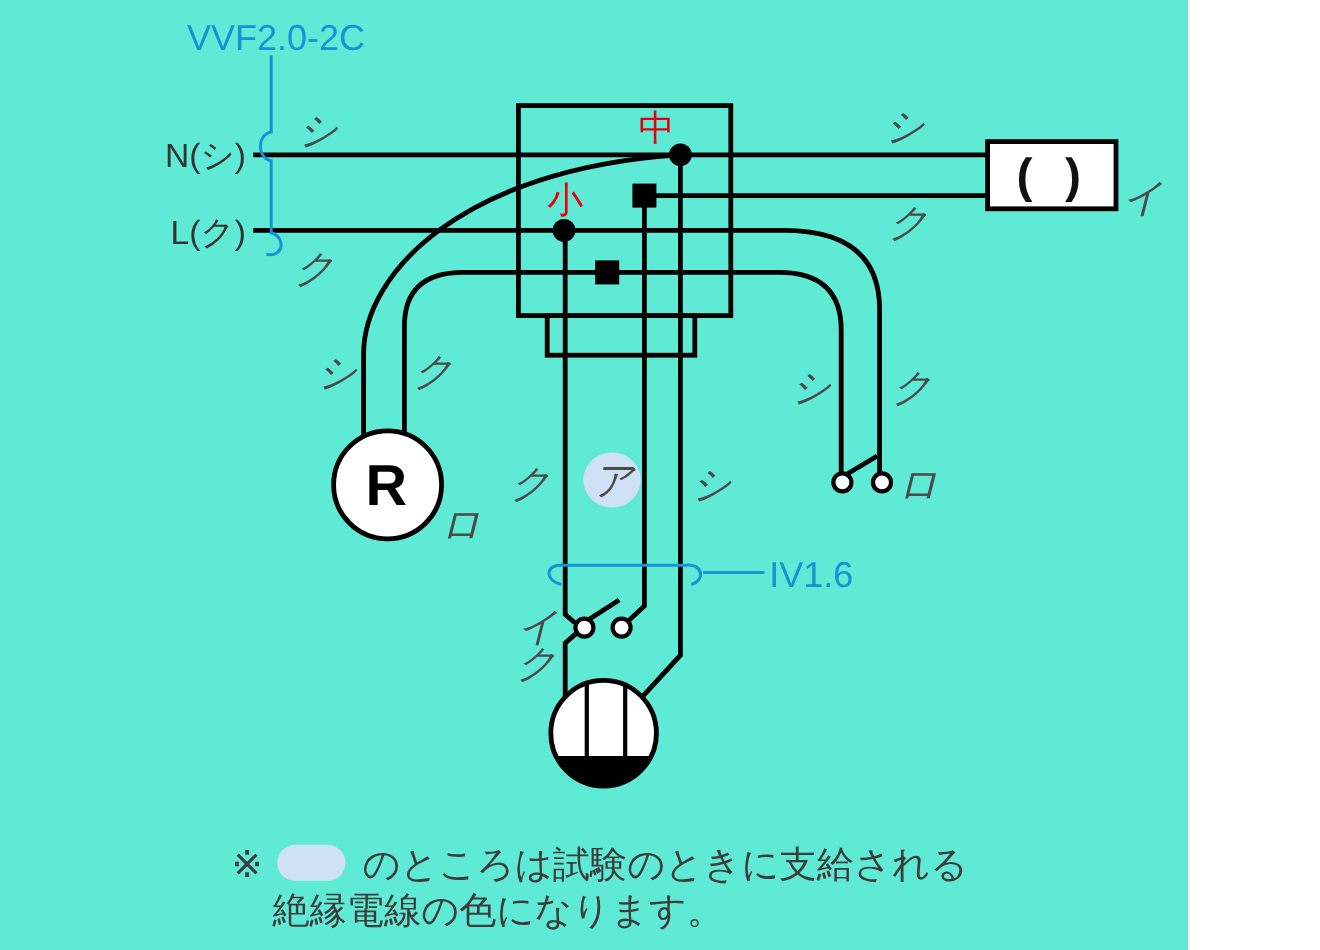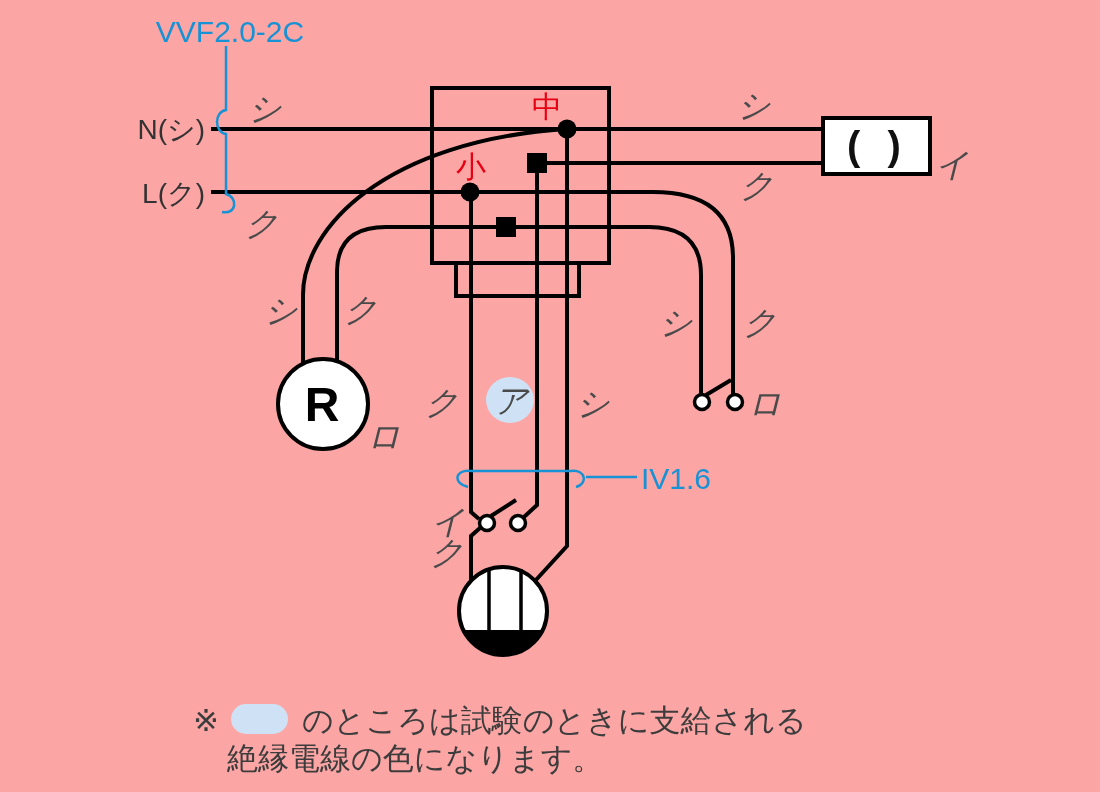--- a/index.html
+++ b/index.html
@@ -1,16 +1,16 @@
 <!DOCTYPE html>
 <html style="--accent-blue: #1792d4; --highlight-blue: #cfe1f4; --sleeve-red: #e60012; --label-gray: #4a4a4a; --text-dark: #3c3c3c; --wire-black: #000000;"><head>
 <meta charset="utf-8">
 <style>
   html,body{margin:0;padding:0;background:#fff;}
-  .stage{position:relative;width:1100px;height:792px;background:#fca5a5;overflow:hidden;text-align:center;}
+  .stage{position:relative;width:990px;height:792px;background:#5eead4;overflow:hidden;text-align:center;}
   svg{position:absolute;left:0;top:0;}
   text{font-family:"Liberation Sans","DejaVu Sans",sans-serif;}
   .wire{fill:none;stroke:var(--wire-black);stroke-width:4;}
   .jbox{fill:none;stroke:var(--wire-black);stroke-width:4;}
   .device{fill:#fff;stroke:var(--wire-black);stroke-width:4;}
   .swc{fill:#fff;stroke:var(--wire-black);stroke-width:3.5;}
   .dot{fill:var(--wire-black);stroke:none;}
   .sq{fill:var(--wire-black);stroke:none;}
   .seg{fill:var(--wire-black);stroke:none;}
   .inner{fill:none;stroke:var(--wire-black);stroke-width:3.5;}

